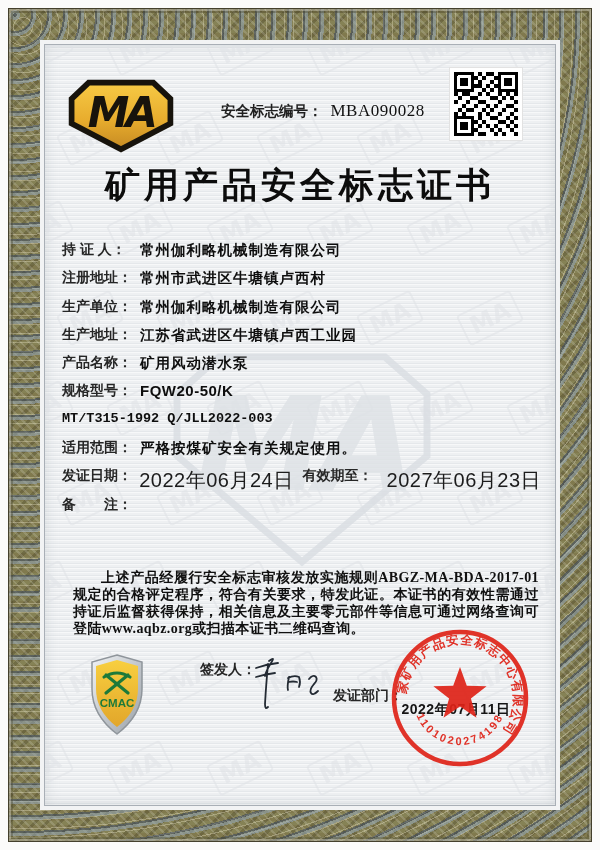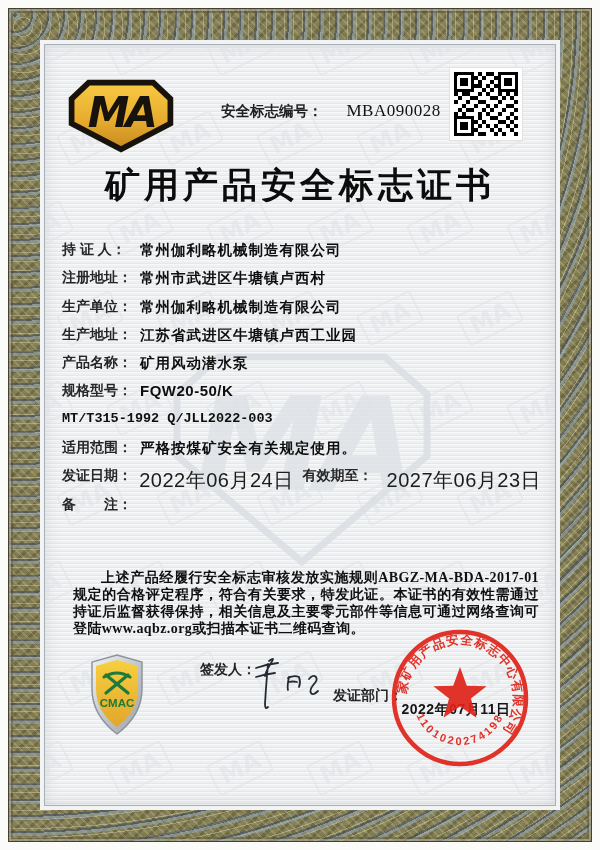--- a/index.html
+++ b/index.html
@@ -19,21 +19,21 @@
     box-shadow:0 0 0 4px #f2f3f4, inset 0 0 14px rgba(160,168,176,.35);
     background-image:repeating-linear-gradient(0deg, rgba(255,255,255,.55) 0 1px, rgba(206,211,217,.28) 1px 2px, transparent 2px 4px);}
   .wm-layer{position:absolute;inset:0;overflow:hidden;z-index:1;}
   .wm{position:absolute;transform:rotate(-26deg);font:700 24px "DejaVu Sans",sans-serif;color:#e0e3e7;border:2px solid #e0e3e7;border-radius:4px;padding:0 7px;line-height:30px;opacity:.55;}
   .big-wm{position:absolute;left:112px;top:295px;z-index:1;opacity:.8;}
   .content{position:absolute;inset:0;z-index:2;}
 
   .logo{position:absolute;left:19px;top:31px;width:114px;height:78px;}
   .certno{position:absolute;left:176px;top:56px;display:flex;align-items:baseline;white-space:nowrap;}
   .certno .lab{font:700 14.5px "Liberation Sans",sans-serif;color:#1f1f1f;}
-  .certno .num{font:400 17px "Liberation Serif",serif;color:#111;margin-left:24px;letter-spacing:.5px;}
+  .certno .num{font:400 17px "Liberation Serif",serif;color:#111;margin-left:8px;letter-spacing:.5px;}
   .qr{position:absolute;left:404px;top:22px;width:72px;height:72px;background:#fff;border:1px solid #e2e2e2;}
   .qr-grid{position:absolute;left:4px;top:4px;width:64px;height:64px;}
   .qr-dot{position:absolute;left:0;top:0;width:4px;height:4px;background:#000;}
   .finder{position:absolute;width:14px;height:14px;border:3px solid #000;background:#fff;}
   .finder i{position:absolute;left:3px;top:3px;width:8px;height:8px;background:#000;}
   .f-tl{left:0;top:0}.f-tr{right:0;top:0}.f-bl{left:0;bottom:0}
 
   .title{position:absolute;left:0;right:0;top:117px;text-align:center;
     font-family:"Liberation Serif",serif;font-weight:900;font-size:35px;color:#0c0c0c;letter-spacing:4px;}
 

